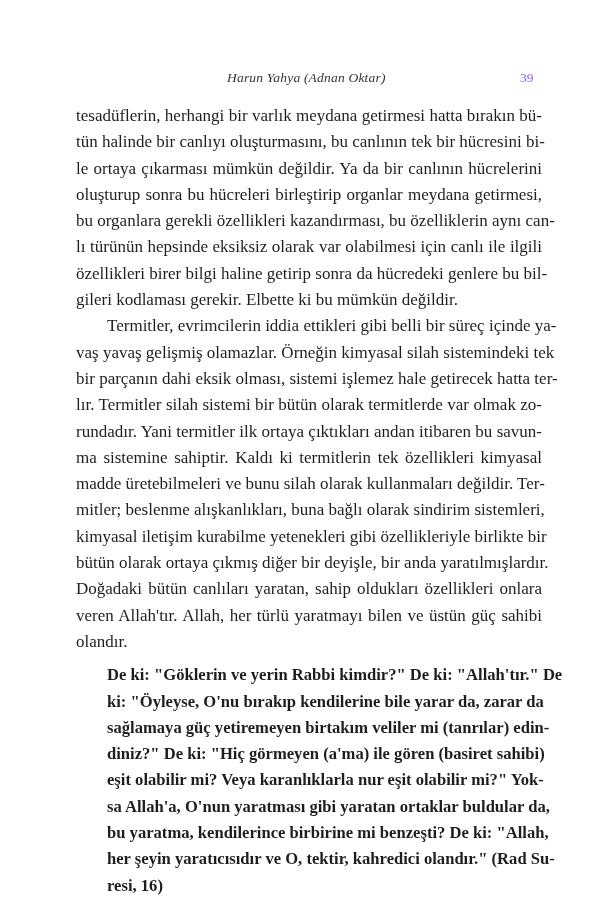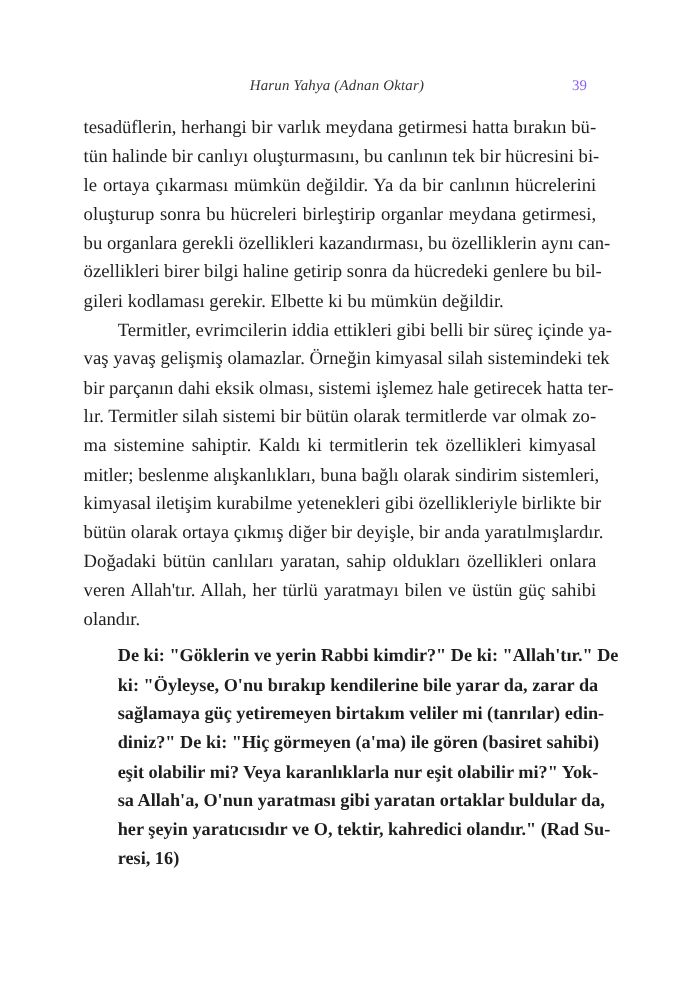--- a/index.html
+++ b/index.html
@@ -37,39 +37,43 @@
   <span class="page-number">39</span>
 </div>
 
 <div class="body-text">
   <div class="para" id="para-0">
       <div class="line">tesadüflerin, herhangi bir varlık meydana getirmesi hatta bırakın bü-</div>
       <div class="line">tün halinde bir canlıyı oluşturmasını, bu canlının tek bir hücresini bi-</div>
       <div class="line">le ortaya çıkarması mümkün değildir. Ya da bir canlının hücrelerini</div>
       <div class="line">oluşturup sonra bu hücreleri birleştirip organlar meydana getirmesi,</div>
       <div class="line">bu organlara gerekli özellikleri kazandırması, bu özelliklerin aynı can-</div>
+      <div class="line">lı türünün hepsinde eksiksiz olarak var olabilmesi için canlı ile ilgili</div>
       <div class="line">özellikleri birer bilgi haline getirip sonra da hücredeki genlere bu bil-</div>
       <div class="line last">gileri kodlaması gerekir. Elbette ki bu mümkün değildir.</div>
     </div>
   <div class="para" id="para-1">
       <div class="line indent">Termitler, evrimcilerin iddia ettikleri gibi belli bir süreç içinde ya-</div>
       <div class="line">vaş yavaş gelişmiş olamazlar. Örneğin kimyasal silah sistemindeki tek</div>
       <div class="line">bir parçanın dahi eksik olması, sistemi işlemez hale getirecek hatta ter-</div>
       <div class="line">lır. Termitler silah sistemi bir bütün olarak termitlerde var olmak zo-</div>
+      <div class="line">rundadır. Yani termitler ilk ortaya çıktıkları andan itibaren bu savun-</div>
       <div class="line">ma sistemine sahiptir. Kaldı ki termitlerin tek özellikleri kimyasal</div>
+      <div class="line">madde üretebilmeleri ve bunu silah olarak kullanmaları değildir. Ter-</div>
       <div class="line">mitler; beslenme alışkanlıkları, buna bağlı olarak sindirim sistemleri,</div>
       <div class="line">kimyasal iletişim kurabilme yetenekleri gibi özellikleriyle birlikte bir</div>
       <div class="line">bütün olarak ortaya çıkmış diğer bir deyişle, bir anda yaratılmışlardır.</div>
       <div class="line">Doğadaki bütün canlıları yaratan, sahip oldukları özellikleri onlara</div>
       <div class="line">veren Allah'tır. Allah, her türlü yaratmayı bilen ve üstün güç sahibi</div>
       <div class="line last">olandır.</div>
     </div>
   <div class="quote" id="quote">
       <div class="line">De ki: "Göklerin ve yerin Rabbi kimdir?" De ki: "Allah'tır." De</div>
       <div class="line">ki: "Öyleyse, O'nu bırakıp kendilerine bile yarar da, zarar da</div>
       <div class="line">sağlamaya güç yetiremeyen birtakım veliler mi (tanrılar) edin-</div>
       <div class="line">diniz?" De ki: "Hiç görmeyen (a'ma) ile gören (basiret sahibi)</div>
       <div class="line">eşit olabilir mi? Veya karanlıklarla nur eşit olabilir mi?" Yok-</div>
       <div class="line">sa Allah'a, O'nun yaratması gibi yaratan ortaklar buldular da,</div>
+      <div class="line">bu yaratma, kendilerince birbirine mi benzeşti? De ki: "Allah,</div>
       <div class="line">her şeyin yaratıcısıdır ve O, tektir, kahredici olandır." (Rad Su-</div>
       <div class="line last">resi, 16)</div>
     </div>
 </div>
 
 </body></html>

